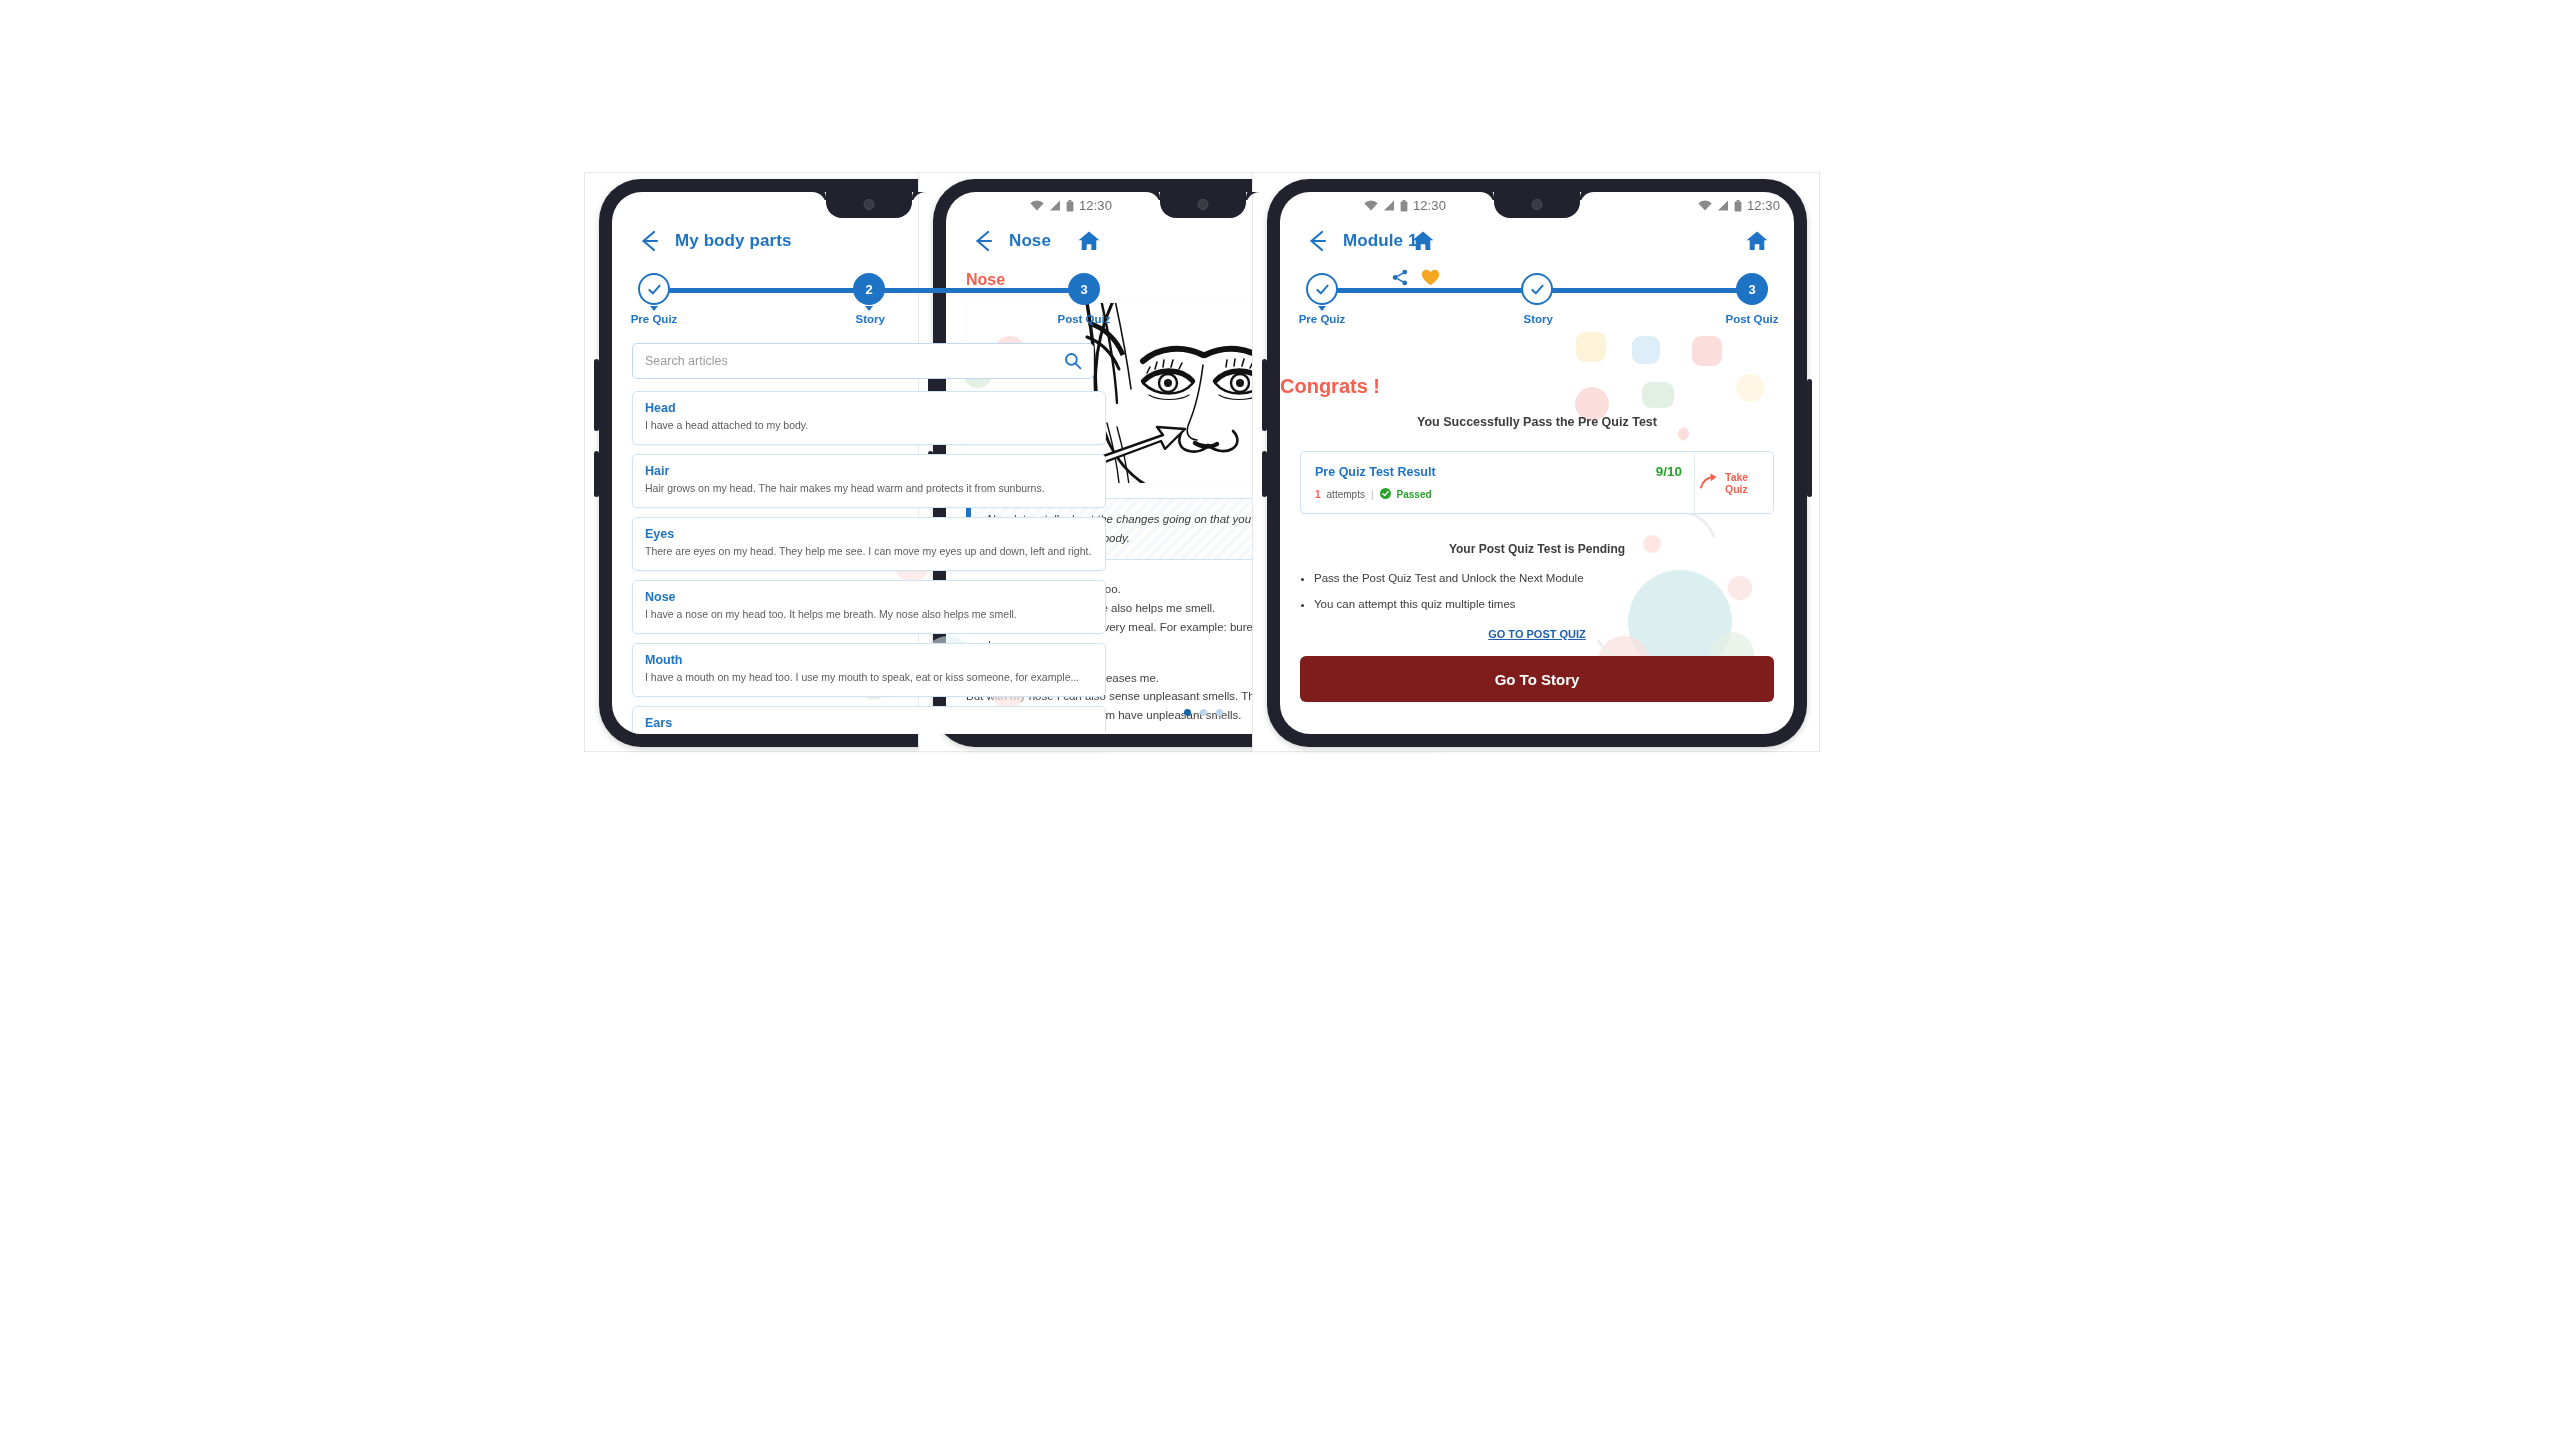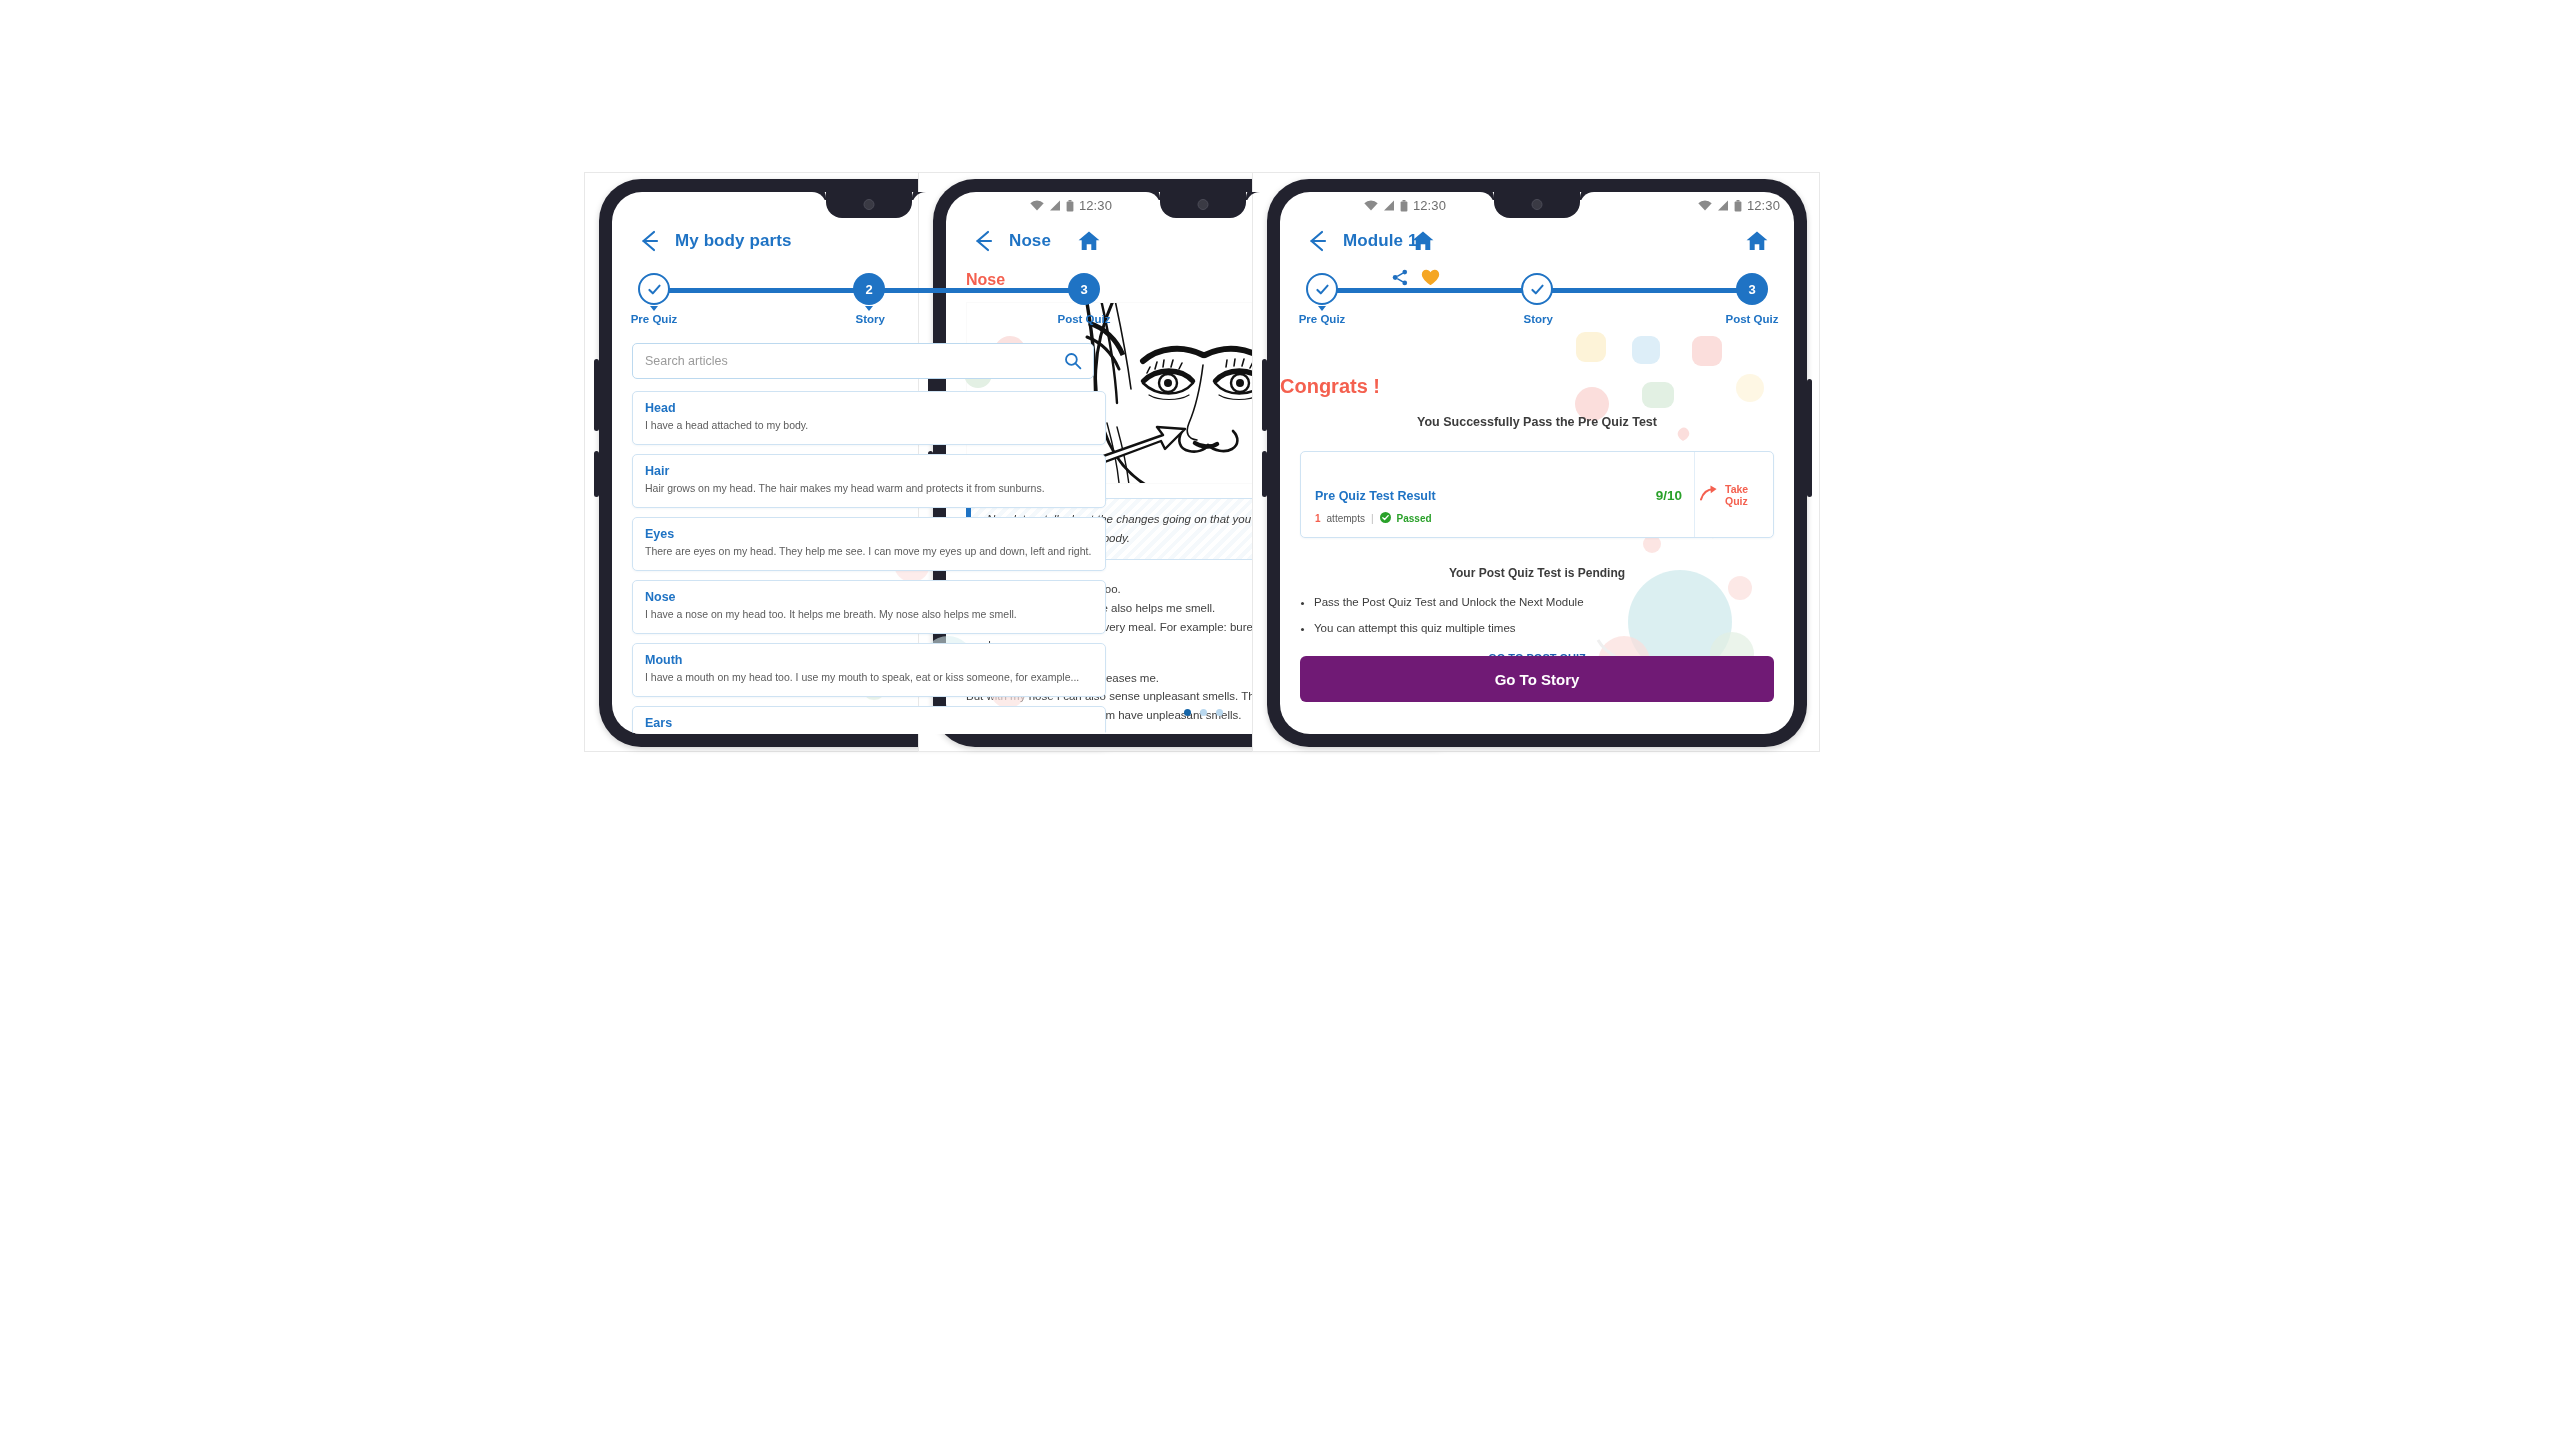--- a/index.html
+++ b/index.html
@@ -180,21 +180,21 @@
     margin-top: 17px; position:relative; z-index:3;
   }
   .result-card {
     margin: 22px 20px 0 20px; border:1px solid #cfe3f3; border-radius:5px;
     background:#fff; display:flex; position:relative; z-index:3;
     box-shadow: 0 1px 2px rgba(40,90,140,.05);
   }
   .result-left { flex:1; padding: 12px 12px 12px 14px; border-right:1px solid #e2eef8;}
   .rl-top { display:flex; align-items:baseline; }
   .rl-top .name { font-size:12.5px;font-weight:bold;color:#1f73c4;}
-  .rl-top .score { margin-left:auto; font-size:13.5px;font-weight:bold;color:#2aa12a;margin-top:24px;}
+  .rl-top .score { margin-left:auto; font-size:13.5px;font-weight:bold;color:#2aa12a;}
   .rl-bot { display:flex; align-items:center; gap:6px; margin-top:9px; font-size:10px;}
   .rl-bot .att-n { color:#f4604f; font-weight:bold;}
   .rl-bot .att-t { color:#5c5c5c; }
   .rl-bot .sep { color:#bbb; }
   .rl-bot .passed { color:#2aa12a; font-weight:bold; }
   .result-right {
     width: 78px; display:flex; flex-direction:row; align-items:center;
     justify-content:center; gap:6px; padding: 8px 4px; cursor:pointer;
   }
   .result-right .tq { font-size:10.5px; font-weight:bold; color:#f4604f; }
@@ -204,21 +204,21 @@
   }
   .bullets { margin: 14px 28px 0 34px; position:relative; z-index:3;}
   .bullets li { font-size:11.5px; color:#3c3c3c; line-height:1.5; margin-bottom:9px;}
   .gotolink {
     display:block; text-align:center; margin-top: 14px;
     font-size:11px; font-weight:bold; color:#1f5fb0;
     text-decoration:underline; cursor:pointer; position:relative; z-index:3;
   }
   .cta {
     position:absolute; left:20px; right:20px; bottom: 32px;
-    height: 46px; border:0; border-radius:6px; background:#701a75;
+    height: 46px; border:0; border-radius:6px; background:#7f1d1d;
     color:#fff; font-size:15px; font-weight:bold;
     font-family:"Liberation Sans", sans-serif; cursor:pointer; z-index:4;
   }
 
   
   .confetti { position:absolute; inset:0; z-index:1; pointer-events:none; }
 </style>
 </head>
 <body>
 

